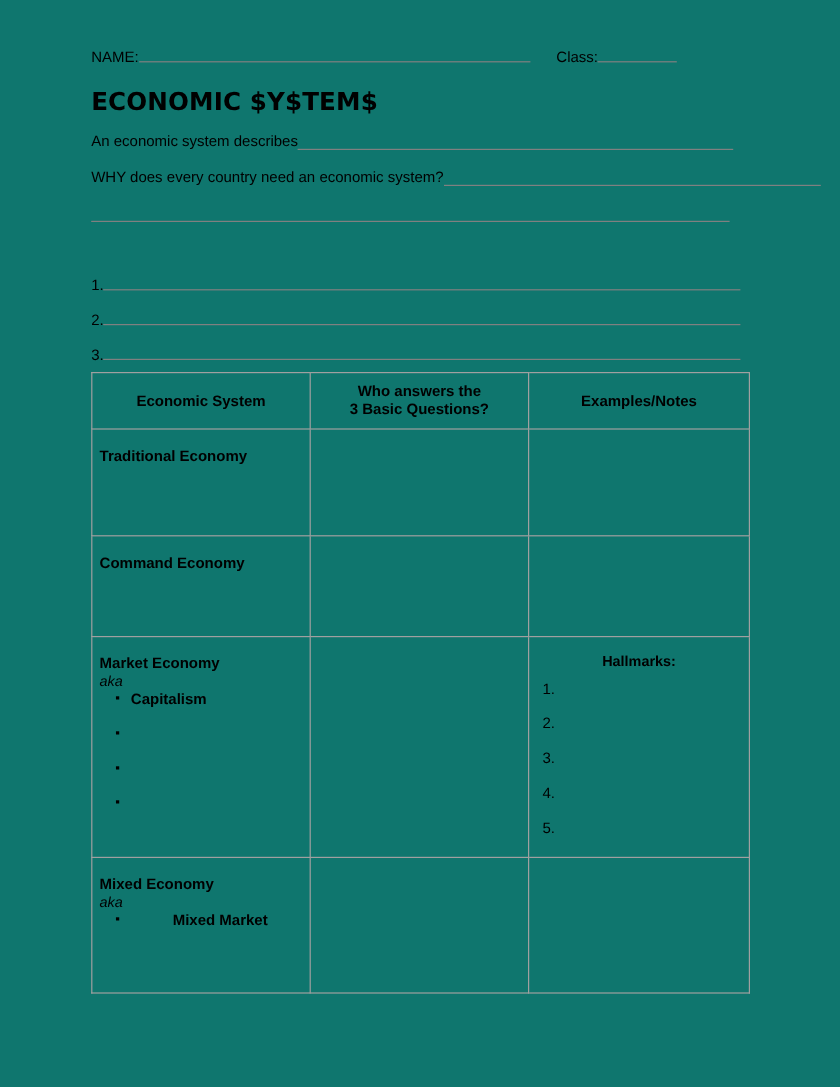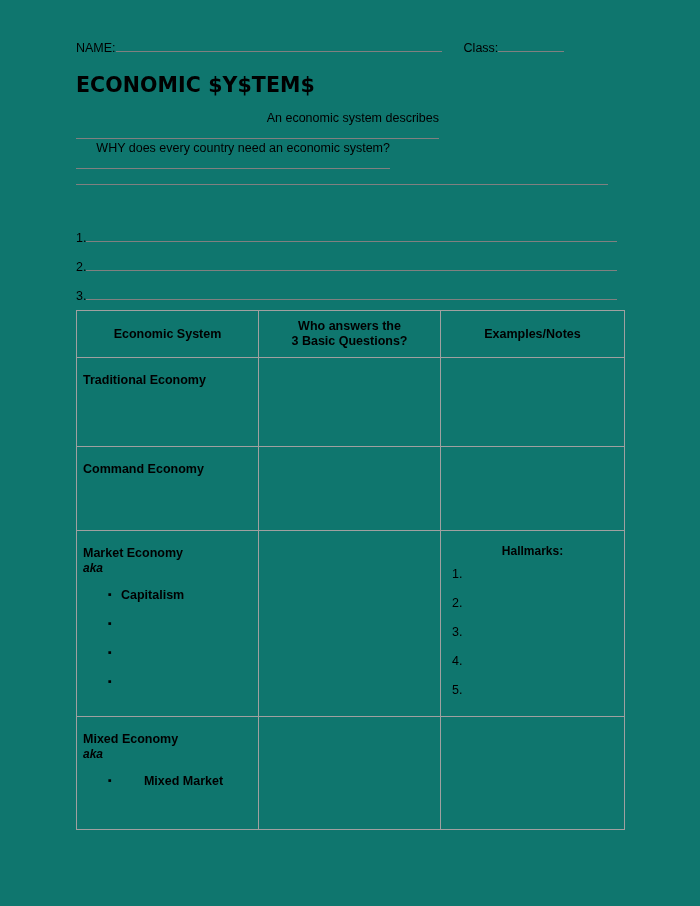--- a/index.html
+++ b/index.html
@@ -55,22 +55,21 @@
     white-space: nowrap;
   }
 
   
   .prompt {
     position: absolute;
     left: 76px;
     font-size: 12.5px;
     white-space: nowrap;
     display: flex;
-    align-items: flex-end;
-    flex-direction: column;
+    align-items: flex-start;
   }
   .p1 { top: 111px; }
   .p2 { top: 141px; }
   .p3 { top: 171px; }
   .p4 { top: 198px; }
 
   .p1 .fill { width: 363px; }
   .p2 .fill { width: 314px; }
   .p3 .fill { width: 532px; }
 
@@ -121,27 +120,27 @@
   .cellpad {
     padding: 15px 0 0 6px;
   }
   .sysname {
     font-size: 12.5px;
     font-weight: bold;
     line-height: 15px;
   }
   .aka {
     font-size: 12px;
-    font-weight: bold;
+    font-weight: normal;
     font-style: italic;
     line-height: 15px;
   }
   ul.bullets {
     list-style: none;
-    margin: 12px;
+    margin: 0;
     padding: 0 0 0 26px;
   }
   ul.bullets li {
     font-size: 12.5px;
     font-weight: bold;
     line-height: 14px;
     height: 29px;
     position: relative;
   }
   ul.bullets li::before {

